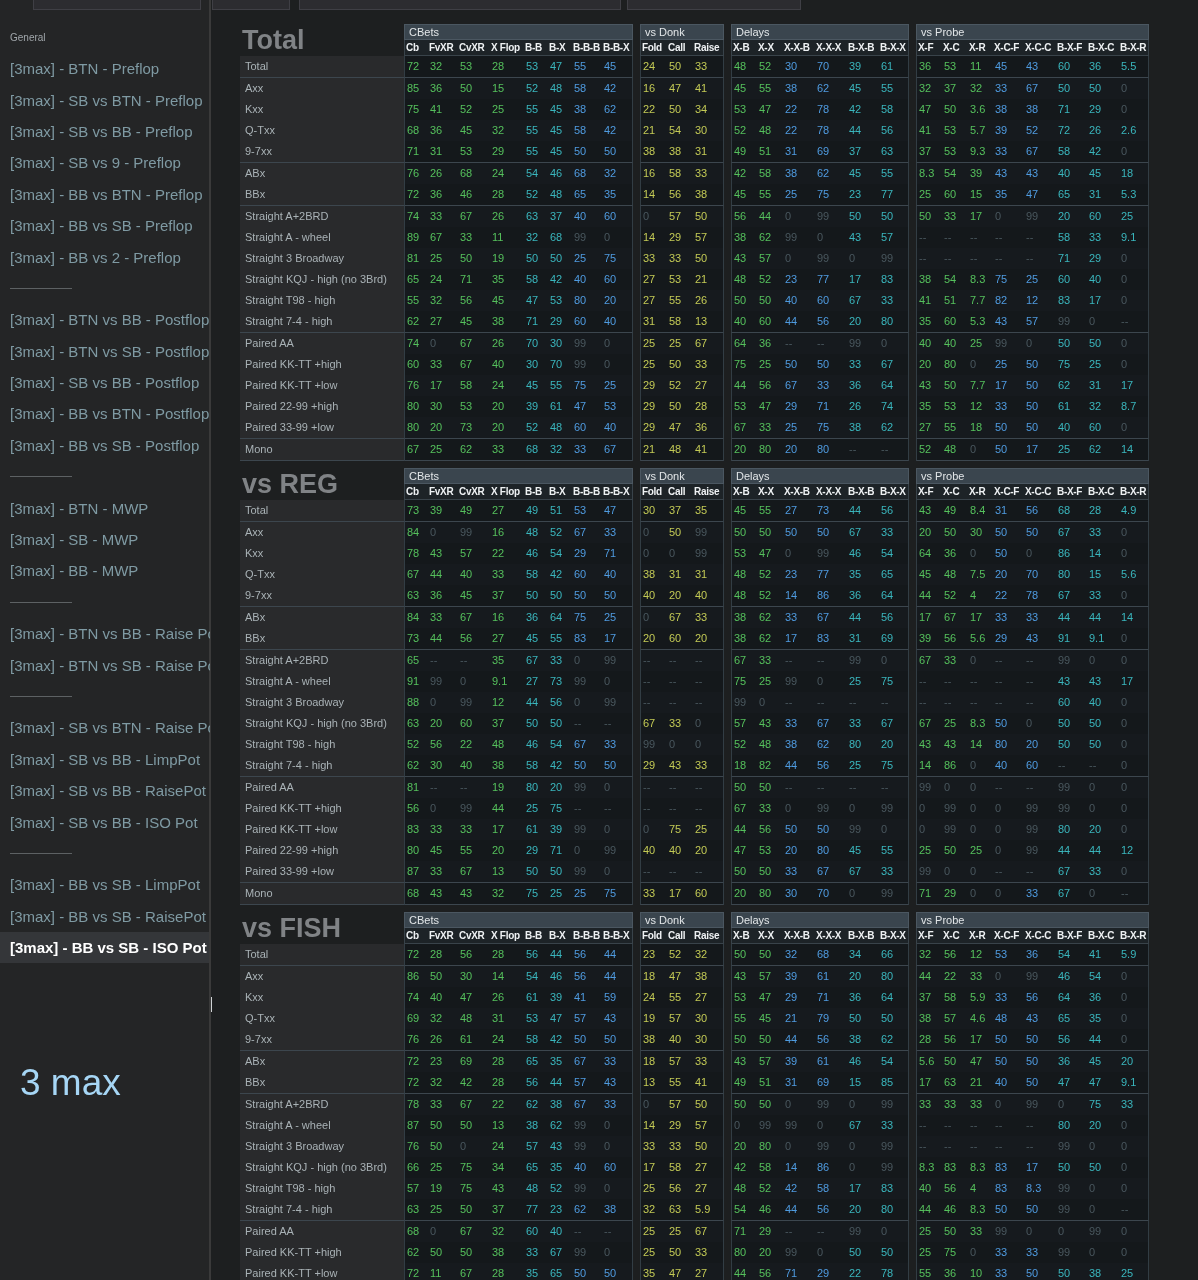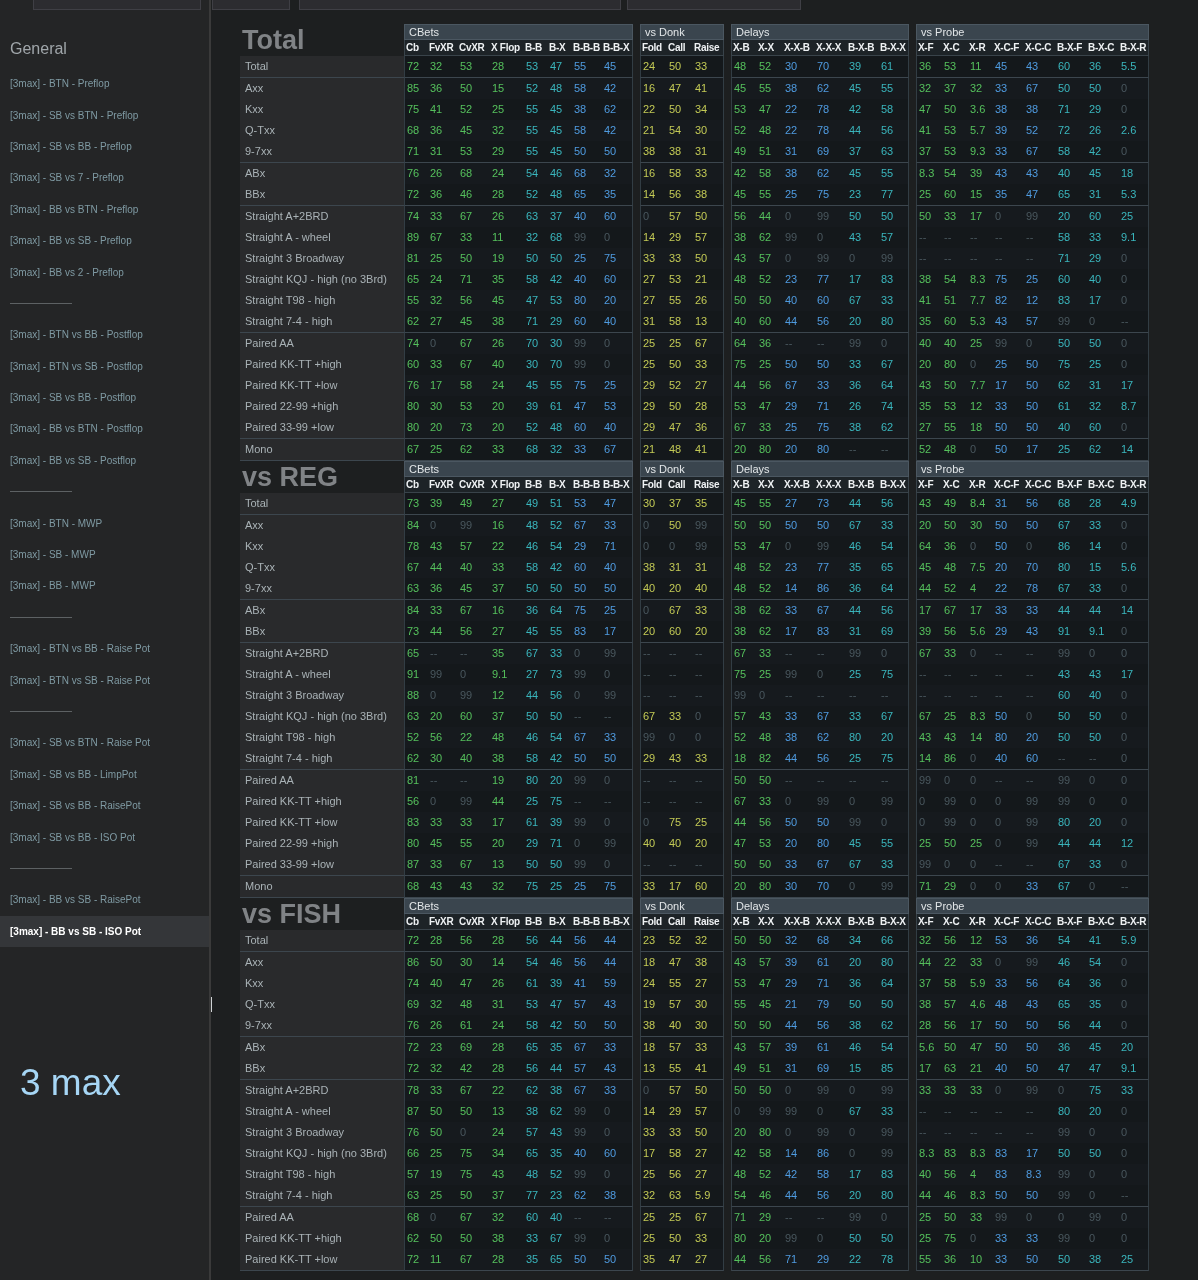--- a/index.html
+++ b/index.html
@@ -14,39 +14,39 @@
   .b1 { left:33px;  width:168px; }
   .b2 { left:212px; width:78px;  }
   .b3 { left:299px; width:322px; }
   .b4 { left:627px; width:174px; }
 
   
   .sidebar {
     position:absolute; left:0; top:0; width:210px; height:1280px;
     background:#242526; border-right:1px solid #3a3a3a; padding-top:24px;
   }
-  .side-hdr { color:#a0a6aa; font-size:16px; margin:16px 0 10px 10px; }
+  .side-hdr { color:#a0a6aa; font-size:10px; margin:8px 0 10px 10px; }
   .nav-item {
     height:31.4px; display:flex; align-items:center; padding-left:10px;
-    font-size:10px; color:#7f9aa3; white-space:nowrap; cursor:pointer;
+    font-size:15px; color:#7f9aa3; white-space:nowrap; cursor:pointer;
   }
   .nav-item.selected { color:#ffffff; font-weight:bold; background:#343639; }
   .nav-divider { height:31.4px; display:flex; align-items:center; padding-left:10px; }
   .nav-divider::after { content:""; width:62px; border-top:1px solid #5d6163; }
   .brand { position:absolute; left:20px; top:1062px; font-size:37px; color:#a6d6f5; }
 
   .cursor { position:absolute; left:211px; top:997px; width:1px; height:15px; background:#cfd3d5; z-index:6; }
 
   
   .main {
     position:absolute; left:210px; top:0; width:988px; height:1280px;
     background:#1d1f20; border-left:1px solid #3a3a3a;
     padding:24px 0 0 29px; overflow:hidden;
   }
-  .section { }
+  .section { margin-bottom:7px; }
 
   table { border-collapse:separate; border-spacing:0; table-layout:fixed; }
   th,td { overflow:hidden; white-space:nowrap; }
 
   .gap { background:transparent; border:none; }
 
   .title-cell {
     vertical-align:top; text-align:left; padding:1px 0 0 2px;
     color:#808386; font-size:27px; line-height:30px; font-weight:bold; background:transparent;
   }
@@ -88,21 +88,21 @@
 <div class="tb-box b2"></div>
 <div class="tb-box b3"></div>
 <div class="tb-box b4"></div>
 
 <aside class="sidebar">
   <div class="side-hdr">General</div>
   <nav id="nav">
       <div class="nav-item">[3max] - BTN - Preflop</div>
       <div class="nav-item">[3max] - SB vs BTN - Preflop</div>
       <div class="nav-item">[3max] - SB vs BB - Preflop</div>
-      <div class="nav-item">[3max] - SB vs 7 - Preflop</div>
+      <div class="nav-item">[3max] - SB vs 9 - Preflop</div>
       <div class="nav-item">[3max] - BB vs BTN - Preflop</div>
       <div class="nav-item">[3max] - BB vs SB - Preflop</div>
       <div class="nav-item">[3max] - BB vs 2 - Preflop</div>
       <div class="nav-divider"></div>
       <div class="nav-item">[3max] - BTN vs BB - Postflop</div>
       <div class="nav-item">[3max] - BTN vs SB - Postflop</div>
       <div class="nav-item">[3max] - SB vs BB - Postflop</div>
       <div class="nav-item">[3max] - BB vs BTN - Postflop</div>
       <div class="nav-item">[3max] - BB vs SB - Postflop</div>
       <div class="nav-divider"></div>
@@ -111,20 +111,21 @@
       <div class="nav-item">[3max] - BB - MWP</div>
       <div class="nav-divider"></div>
       <div class="nav-item">[3max] - BTN vs BB - Raise Pot</div>
       <div class="nav-item">[3max] - BTN vs SB - Raise Pot</div>
       <div class="nav-divider"></div>
       <div class="nav-item">[3max] - SB vs BTN - Raise Pot</div>
       <div class="nav-item">[3max] - SB vs BB - LimpPot</div>
       <div class="nav-item">[3max] - SB vs BB - RaisePot</div>
       <div class="nav-item">[3max] - SB vs BB - ISO Pot</div>
       <div class="nav-divider"></div>
+      <div class="nav-item">[3max] - BB vs SB - LimpPot</div>
       <div class="nav-item">[3max] - BB vs SB - RaisePot</div>
       <div class="nav-item selected">[3max] - BB vs SB - ISO Pot</div>
     </nav>
   <div class="brand">3 max</div>
 </aside>
 
 <div class="cursor"></div>
 
 <main class="main">
   <section class="section">

